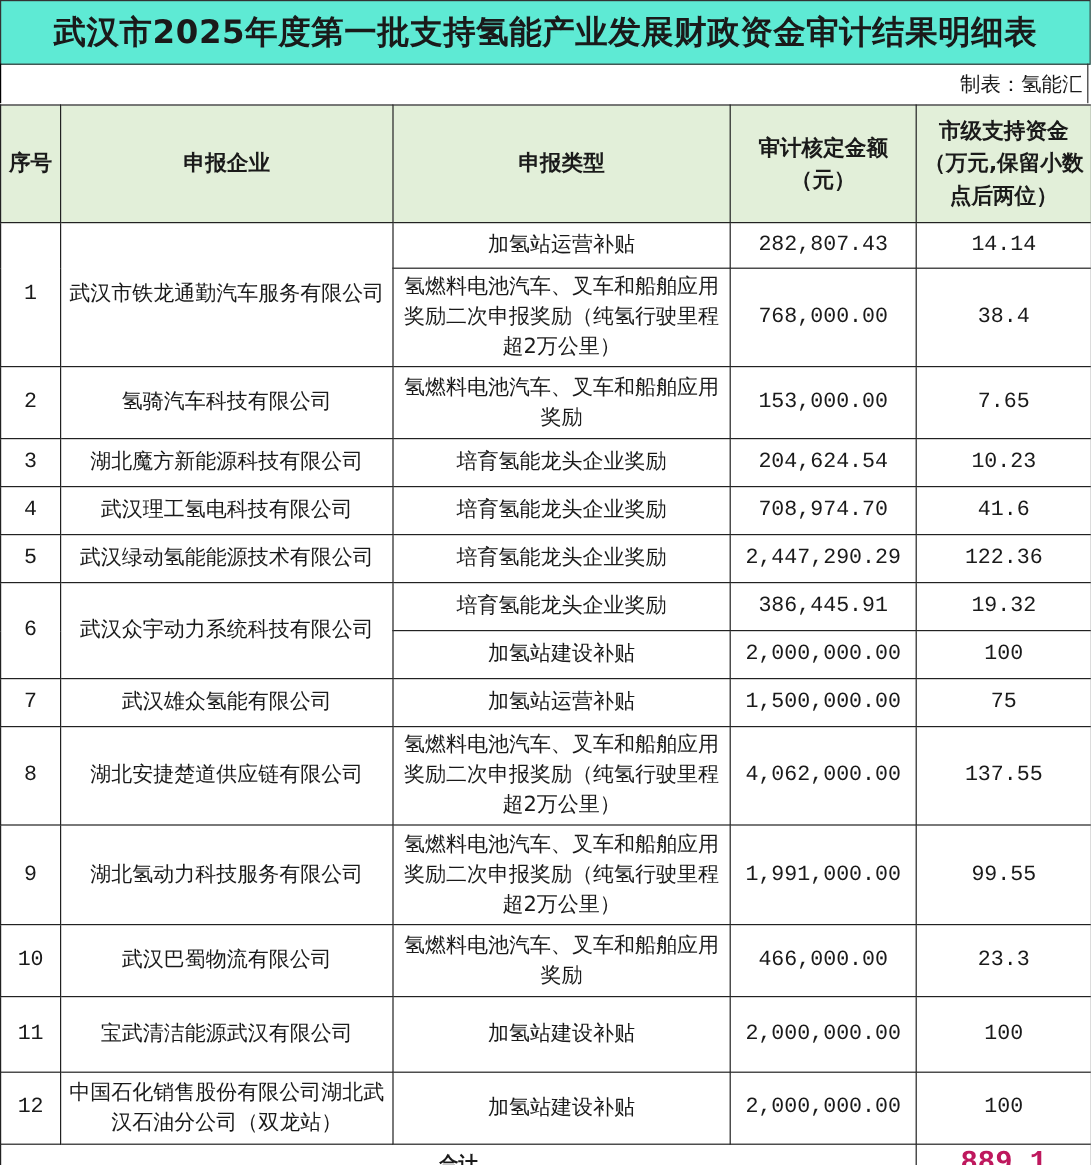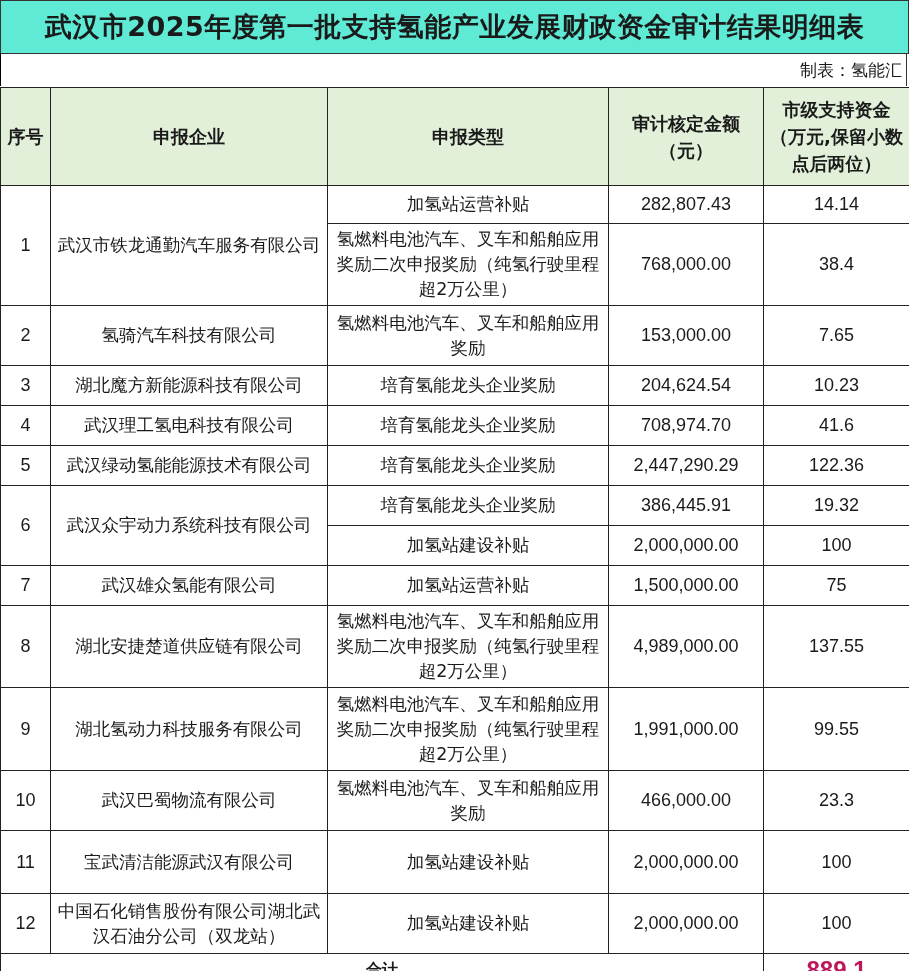--- a/index.html
+++ b/index.html
@@ -20,21 +20,21 @@
   table {
     position:absolute; left:0; top:87px; border-collapse:collapse;
     table-layout:fixed; width:909px;
   }
   td, th {
     border:1.5px solid #222; text-align:center; vertical-align:middle;
     font-size:17.5px; line-height:25px; padding:0 3px; font-weight:normal;
     word-break:break-all;
   }
   th { background:#e2efd9; font-weight:bold; font-size:18px; line-height:27px; }
-  .num { font-family:Liberation Sans, sans-serif; font-size:18px;margin-left:8px; }
+  .num { font-family:Liberation Mono, monospace; font-size:18px;margin-left:8px; }
   .total-label { font-weight:bold; font-size:16px; }
   .total-val { font-weight:bold; color:#be185d; font-size:24px; }
 </style>
 </head>
 <body>
 
 <div class="sheet">
   <div class="title">武汉市2025年度第一批支持氢能产业发展财政资金审计结果明细表</div>
   <div class="maker">制表：氢能汇</div>
 
@@ -112,21 +112,21 @@
           <td rowspan="1" class="num">7</td>
           <td rowspan="1">武汉雄众氢能有限公司</td>
           <td>加氢站运营补贴</td>
           <td class="num">1,500,000.00</td>
           <td class="num">75</td>
         </tr>
         <tr style="height: 82px;">
           <td rowspan="1" class="num">8</td>
           <td rowspan="1">湖北安捷楚道供应链有限公司</td>
           <td>氢燃料电池汽车、叉车和船舶应用奖励二次申报奖励（纯氢行驶里程超2万公里）</td>
-          <td class="num">4,989,000.00</td>
+          <td class="num">4,062,000.00</td>
           <td class="num">137.55</td>
         </tr>
         <tr style="height: 83px;">
           <td rowspan="1" class="num">9</td>
           <td rowspan="1">湖北氢动力科技服务有限公司</td>
           <td>氢燃料电池汽车、叉车和船舶应用奖励二次申报奖励（纯氢行驶里程超2万公里）</td>
           <td class="num">1,991,000.00</td>
           <td class="num">99.55</td>
         </tr>
         <tr style="height: 60px;">

